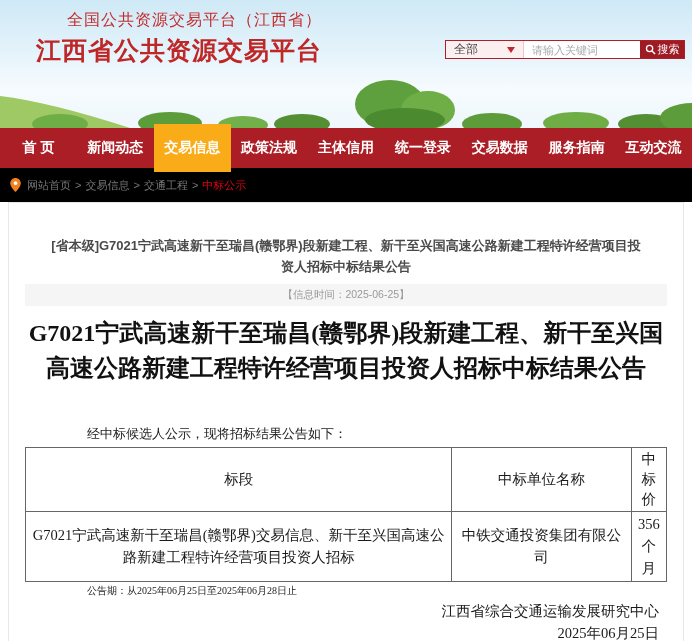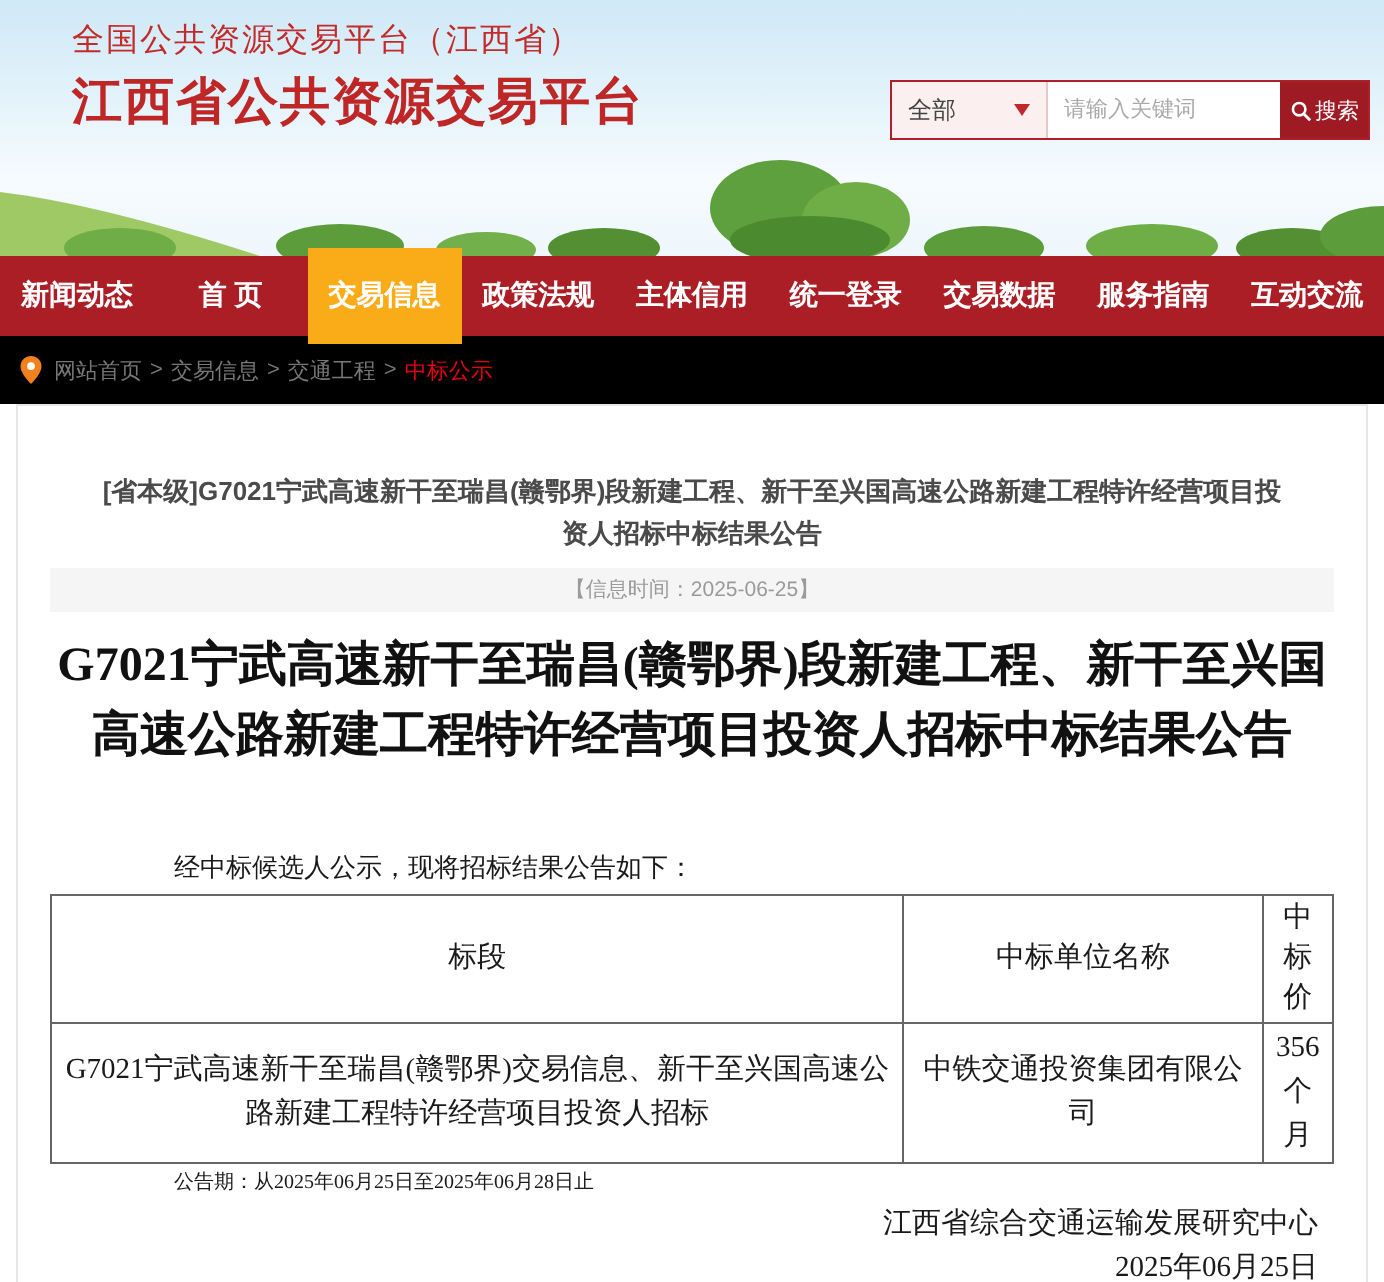--- a/index.html
+++ b/index.html
@@ -18,31 +18,31 @@
     background:#ffffff;
   }
   
   .banner{
     position:relative;
     width:692px;height:128px;
     background:linear-gradient(180deg,#cfe9f6 0%,#e4f3fb 40%,#f6fbfe 70%,#eef7fc 100%);
     overflow:hidden;
   }
   .banner .trees{position:absolute;left:0;bottom:0;width:692px;height:60px;display:block;}
-  .site-titles{position:absolute;left:36px;top:10px;}
+  .site-titles{position:absolute;left:36px;top:10px;text-align:right;}
   .site-subtitle{
     font-size:16px;letter-spacing:1px;color:var(--brand_red);
     font-family:"Liberation Sans","DejaVu Sans",sans-serif;
   }
   .site-title{
     margin-top:3px;font-size:25px;font-weight:bold;letter-spacing:1px;color:#bf2626;
     font-family:"Liberation Serif","DejaVu Serif",serif;
   }
   .search{
-    position:absolute;left:445px;top:40px;width:240px;height:30px;
+    position:absolute;left:445px;top:40px;width:240px;height:19px;
     display:flex;align-items:stretch;
     border:1px solid #b01f28;background:#ffffff;
   }
   .search-select{
     width:78px;display:flex;align-items:center;justify-content:space-between;
     padding:0 8px;background:#fbeff0;cursor:pointer;border-right:1px solid #e3c9cb;
   }
   .search-select span.val{font-size:12px;color:#444;}
   .caret{
     width:0;height:0;border-left:4px solid transparent;border-right:4px solid transparent;
@@ -156,22 +156,22 @@
         <svg width="11" height="11" viewBox="0 0 12 12">
           <circle cx="5" cy="5" r="3.4" fill="none" stroke="#ffffff" stroke-width="1.4"></circle>
           <line x1="7.6" y1="7.6" x2="11" y2="11" stroke="#ffffff" stroke-width="1.6"></line>
         </svg>
         <span>搜索</span>
       </button>
     </div>
   </header>
 
   <nav class="nav">
+    <div class="nav-item">首 页</div>
     <div class="nav-item">新闻动态</div>
-    <div class="nav-item">首 页</div>
     <div class="nav-item active">交易信息</div>
     <div class="nav-item">政策法规</div>
     <div class="nav-item">主体信用</div>
     <div class="nav-item">统一登录</div>
     <div class="nav-item">交易数据</div>
     <div class="nav-item">服务指南</div>
     <div class="nav-item">互动交流</div>
   </nav>
 
   <div class="breadcrumb">

